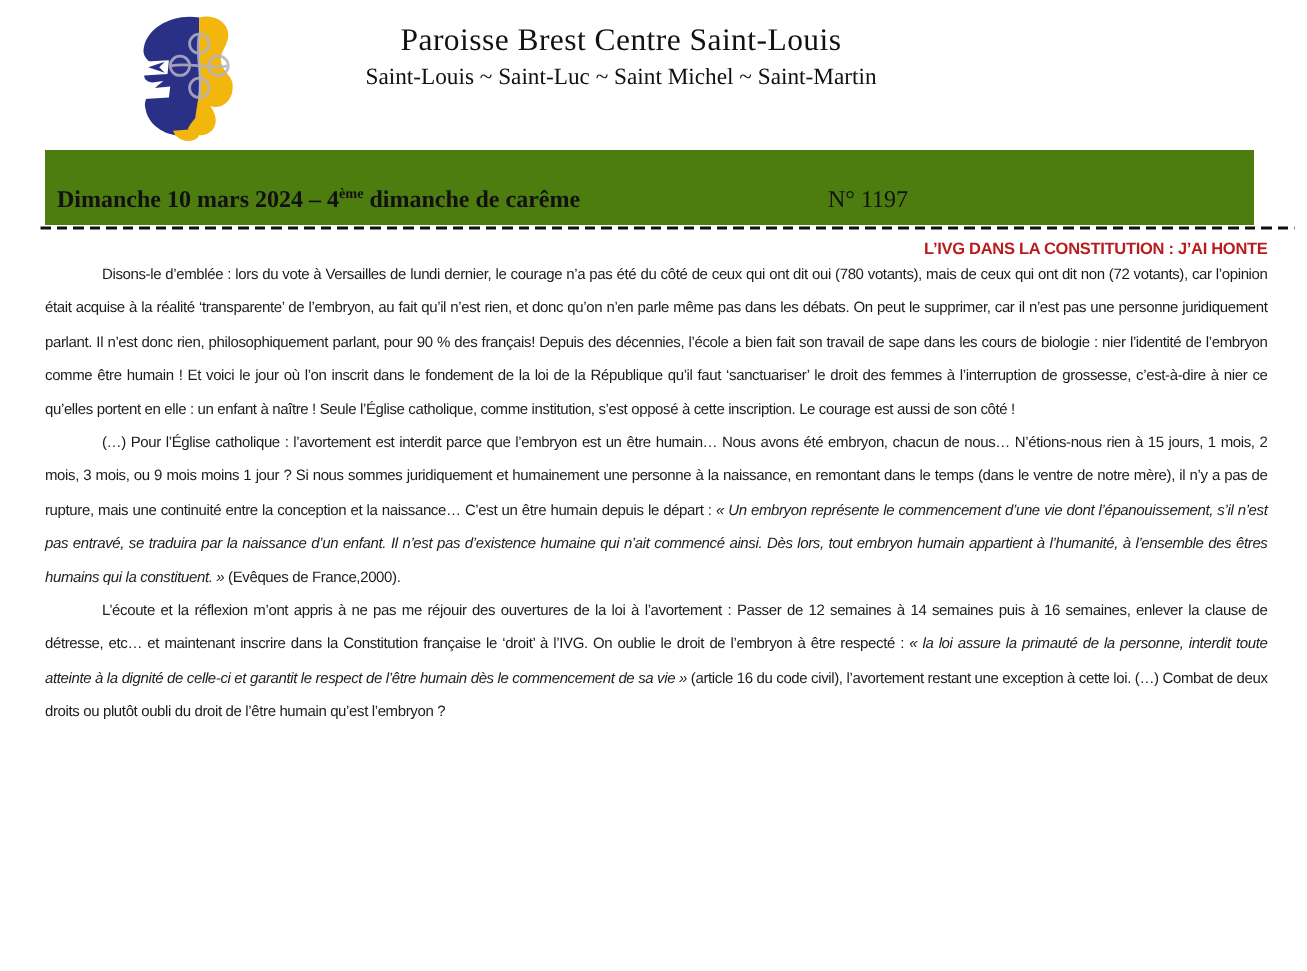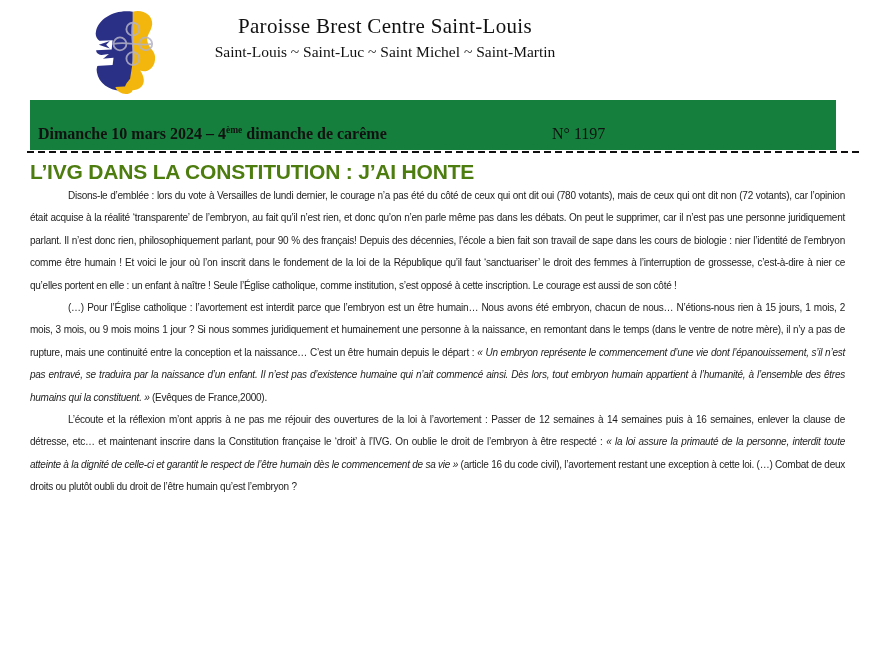--- a/index.html
+++ b/index.html
@@ -8,49 +8,49 @@
     font-family:"Liberation Sans",sans-serif;color:#1f1f1f;
     position:relative;
   }
   .page{position:relative;width:871px;height:647px;}
 
   
   .masthead{position:relative;height:100px;}
   .logo{position:absolute;left:85px;top:8px;width:92px;height:92px;}
   .masthead-text{
     position:absolute;left:0;top:14px;width:770px;text-align:center;
-    font-family:"Liberation Serif",serif;color:#111;
+    font-family:"Liberation Serif",serif;color:#111;padding-left:29px;
   }
   .m-title{font-size:21px;letter-spacing:.3px;margin-bottom:4px;}
   .m-sub{font-size:15.5px;margin-bottom:0;}
   .m-sub2{font-size:15.5px;}
 
   
   .issue-bar{
     position:absolute;left:30px;top:100px;width:806px;height:50px;
-    background:#15803d;
+    background:#4d7c0f;
     font-family:"Liberation Serif",serif;font-size:16px;color:#111;
   }
   .issue-date{position:absolute;left:8px;bottom:7px;font-weight:bold;white-space:nowrap;}
   .issue-date sup{font-size:9.5px;font-weight:bold;}
   .issue-number{position:absolute;left:522px;bottom:7px;font-weight:normal;}
 
   
   .dashed-rule{
     position:absolute;left:27px;top:151px;width:836px;height:2px;
     background:repeating-linear-gradient(90deg,#101010 0 7px,transparent 7px 11px);
   }
 
   
   .article{
     position:absolute;left:30px;top:160px;width:815px;
   }
   .article h1{
-    margin:0 0 1px 0;text-align:left;
-    font-size:21px;font-weight:bold;letter-spacing:-0.2px;color:#4d7c0f;
+    margin:0 0 1px 0;text-align:right;
+    font-size:11px;font-weight:bold;letter-spacing:-0.2px;color:#b91c1c;
     font-family:"Liberation Sans",sans-serif;
   }
   .article p{
     margin:0;text-indent:38px;text-align:justify;
     font-size:10px;line-height:22.4px;letter-spacing:-0.25px;color:#1c1c1c;
   }
   .article p em{}
 </style>
 </head>
 <body>

